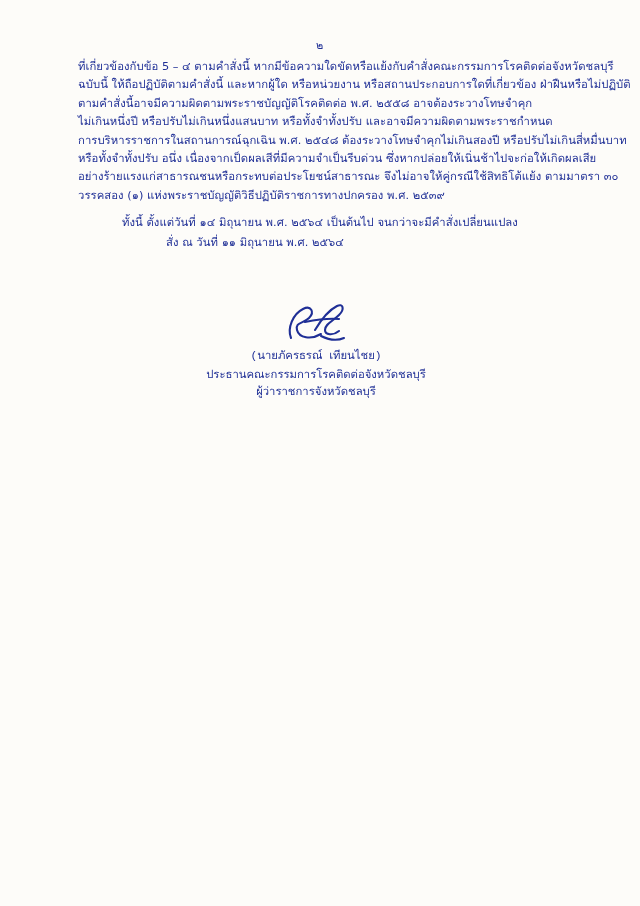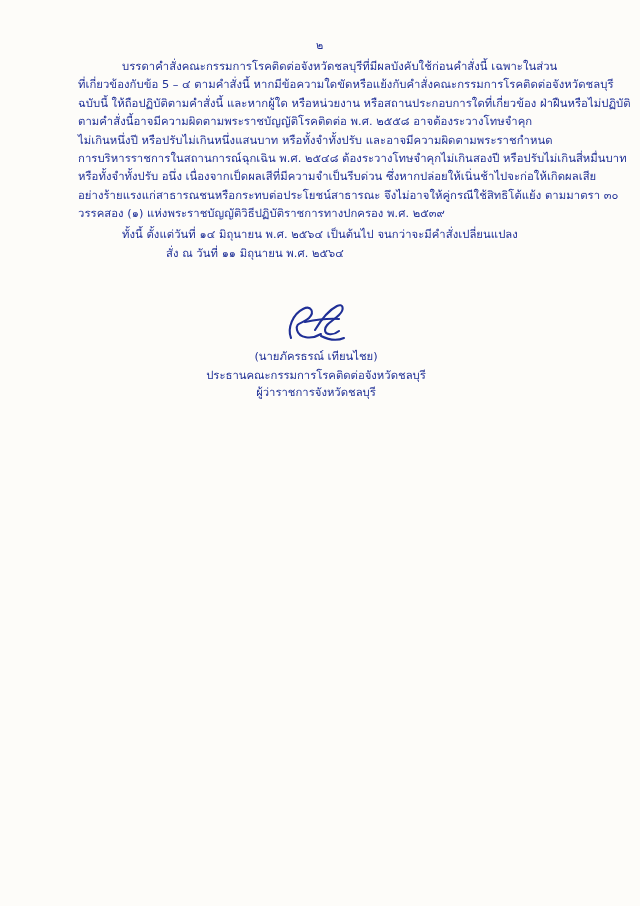--- a/index.html
+++ b/index.html
@@ -48,31 +48,32 @@
   }
   .para .indent {
     display: inline-block;
     width: 44px;
   }
   .para-line {
     display: block;
     white-space: nowrap;
   }
   .para-2 {
-    margin-top: 2px;
+    margin-top: 9px;
   }
   .para-3 {
     margin-top: 1px;
   }
   .sig-block {
     position: absolute;
     top: 300px;
     left: 0;
     width: 632px;
     text-align: center;
+    font-family: Liberation Mono, monospace;
   }
   .signature-mark {
     height: 46px;
     margin-bottom: 2px;
     display: flex;
     align-items: center;
     justify-content: center;
   }
   .sig-line {
     font-size: 11.3px;
@@ -86,21 +87,20 @@
 </head>
 <body>
 
 <div class="page">
 
   <div class="page-number">๒</div>
 
   <div class="body-block">
 
     <p class="para para-1">
-      <span class="para-line"><span class="indent"></span><span>บรรดาคำสั่งคณะกรรมการโรคติดต่อจังหวัดชลบุรีที่มีผลบังคับใช้ก่อนคำสั่งนี้ เฉพาะในส่วน</span></span>
       <span class="para-line">ที่เกี่ยวข้องกับข้อ 5 – ๔ ตามคำสั่งนี้ หากมีข้อความใดขัดหรือแย้งกับคำสั่งคณะกรรมการโรคติดต่อจังหวัดชลบุรี</span>
       <span class="para-line">ฉบับนี้ ให้ถือปฏิบัติตามคำสั่งนี้ และหากผู้ใด หรือหน่วยงาน หรือสถานประกอบการใดที่เกี่ยวข้อง ฝ่าฝืนหรือไม่ปฏิบัติ</span>
       <span class="para-line">ตามคำสั่งนี้อาจมีความผิดตามพระราชบัญญัติโรคติดต่อ พ.ศ. ๒๕๕๘ อาจต้องระวางโทษจำคุก</span>
       <span class="para-line">ไม่เกินหนึ่งปี หรือปรับไม่เกินหนึ่งแสนบาท หรือทั้งจำทั้งปรับ และอาจมีความผิดตามพระราชกำหนด</span>
       <span class="para-line">การบริหารราชการในสถานการณ์ฉุกเฉิน พ.ศ. ๒๕๔๘ ต้องระวางโทษจำคุกไม่เกินสองปี หรือปรับไม่เกินสี่หมื่นบาท</span>
       <span class="para-line">หรือทั้งจำทั้งปรับ อนึ่ง เนื่องจากเป็ดผลเสีที่มีความจำเป็นรีบด่วน ซึ่งหากปล่อยให้เนิ่นช้าไปจะก่อให้เกิดผลเสีย</span>
       <span class="para-line">อย่างร้ายแรงแก่สาธารณชนหรือกระทบต่อประโยชน์สาธารณะ จึงไม่อาจให้คู่กรณีใช้สิทธิโต้แย้ง ตามมาตรา ๓๐</span>
       <span class="para-line">วรรคสอง (๑) แห่งพระราชบัญญัติวิธีปฏิบัติราชการทางปกครอง พ.ศ. ๒๕๓๙</span>
     </p>
 

